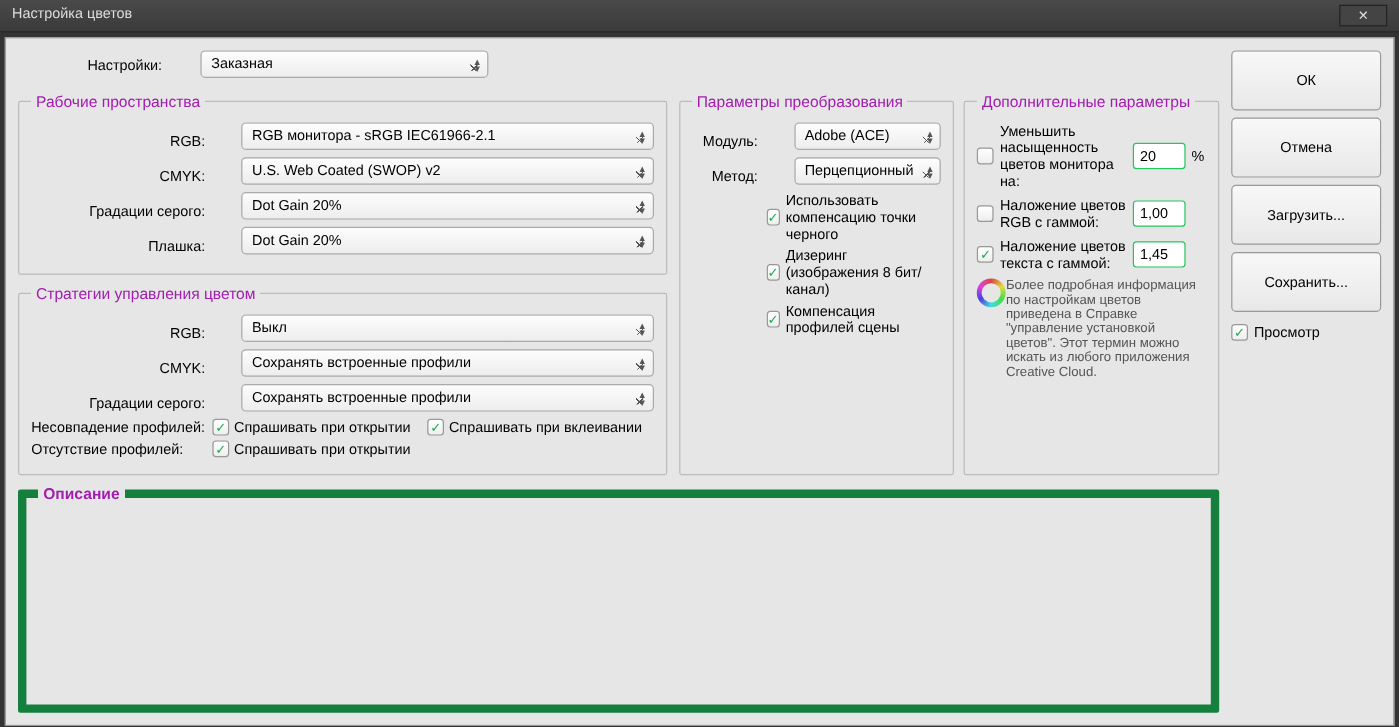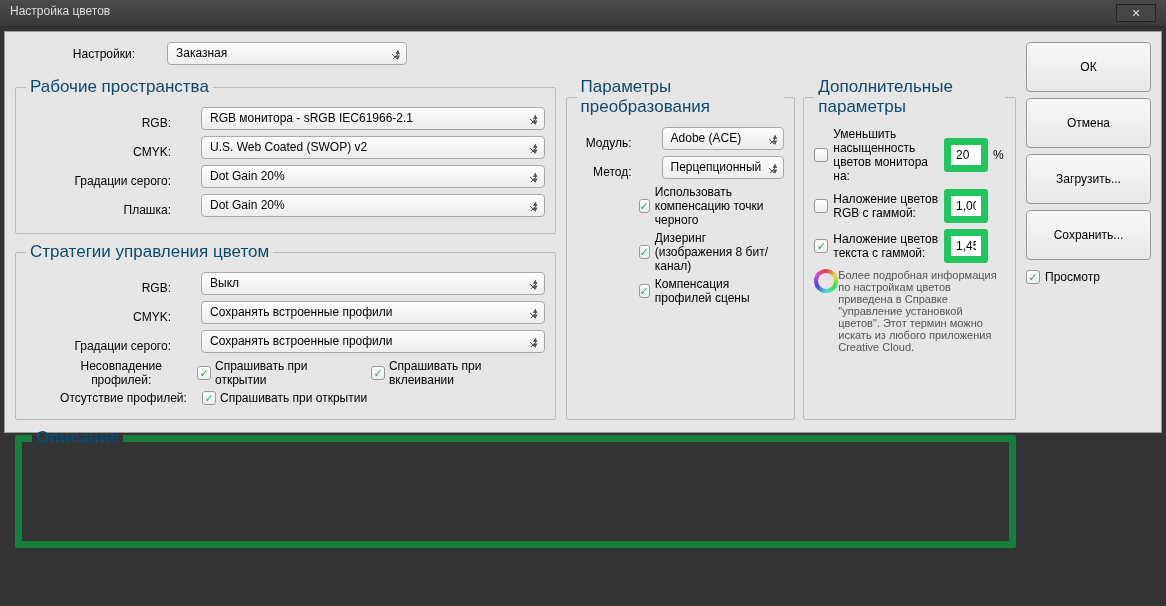--- a/index.html
+++ b/index.html
@@ -25,21 +25,21 @@
   justify-content: center;
   border: 1px solid #222;
   cursor: pointer;
   font-size: 11px;
 }
 
 .dialog-body {
   background: #e6e6e6;
   margin: 4px;
   border: 1px solid #999;
-  height: 402px;
+  height: 574px;
   display: flex;
   padding: 10px;
   gap: 10px;
 }
 
 .main-content { flex: 1; display: flex; flex-direction: column; gap: 8px; }
 .side-buttons { width: 125px; display: flex; flex-direction: column; gap: 6px; }
 
 .btn {
   background: linear-gradient(#f8f8f8, #e8e8e8);
@@ -59,21 +59,21 @@
 .columns { display: flex; gap: 10px; }
 .col-left { flex: 1.2; display: flex; flex-direction: column; gap: 8px; }
 .col-right { flex: 1; display: flex; flex-direction: row; gap: 8px; }
 
 fieldset {
   border: 1px solid #bbb;
   border-radius: 2px;
   padding: 10px 10px 10px 10px;
   font-size: 12px;
 }
-legend { font-size: 17px; padding: 0 4px; color: #0c4a6e; }
+legend { font-size: 13px; padding: 0 4px; color: #a21caf; }
 
 .form-row { display: flex; align-items: flex-end; margin-bottom: 6px; gap: 6px; }
 .form-row .lbl { text-align: right; font-size: 12px; }
 .col-left .form-row .lbl { width: 145px; }
 .col-right .form-row .lbl { width: 55px; }
 
 .select {
   flex: 1;
   background: linear-gradient(#fdfdfd, #ededed);
   border: 1px solid #aaa;
@@ -109,21 +109,21 @@
   align-items: center;
   justify-content: center;
   font-size: 11px;
   color: #2a5;
   cursor: pointer;
 }
 
 .num-input {
   width: 44px;
   background: #fff;
-  border: 7px solid #22c55e;
+  border: 1px solid #22c55e;
   border-radius: 3px;
   padding: 3px 5px;
   font-size: 12px;
   text-align: left;
 }
 
 .extra-row { display: flex; align-items: center; gap: 5px; font-size: 12px; margin-bottom: 6px; }
 .extra-row .chk-label { flex: 1; }
 
 .info-row { display: flex; gap: 0; font-size: 11px; color: #555; margin-top: 6px; align-items: flex-start; }
@@ -140,21 +140,21 @@
   border: 7px solid #15803d;
   border-radius: 2px;
   padding: 8px 10px;
   font-size: 12px;
   flex: 1;
   min-height: 120px;
   font-weight: bold;
 }
 
 .mismatch-row { display: flex; align-items: center; gap: 6px; font-size: 12px; margin-bottom: 4px; }
-.mismatch-row .lbl { width: 145px; text-align: center; margin-left: 25px; }
+.mismatch-row .lbl { width: 145px; text-align: left; }
 .mismatch-row .chk-group { display: flex; align-items: center; gap: 4px; }
 
 .indent-chks { margin-left: 62px; }
 </style>
 </head>
 <body>
 
 <div class="titlebar">
   <span>Настройка цветов</span>
   <div class="close-btn">

